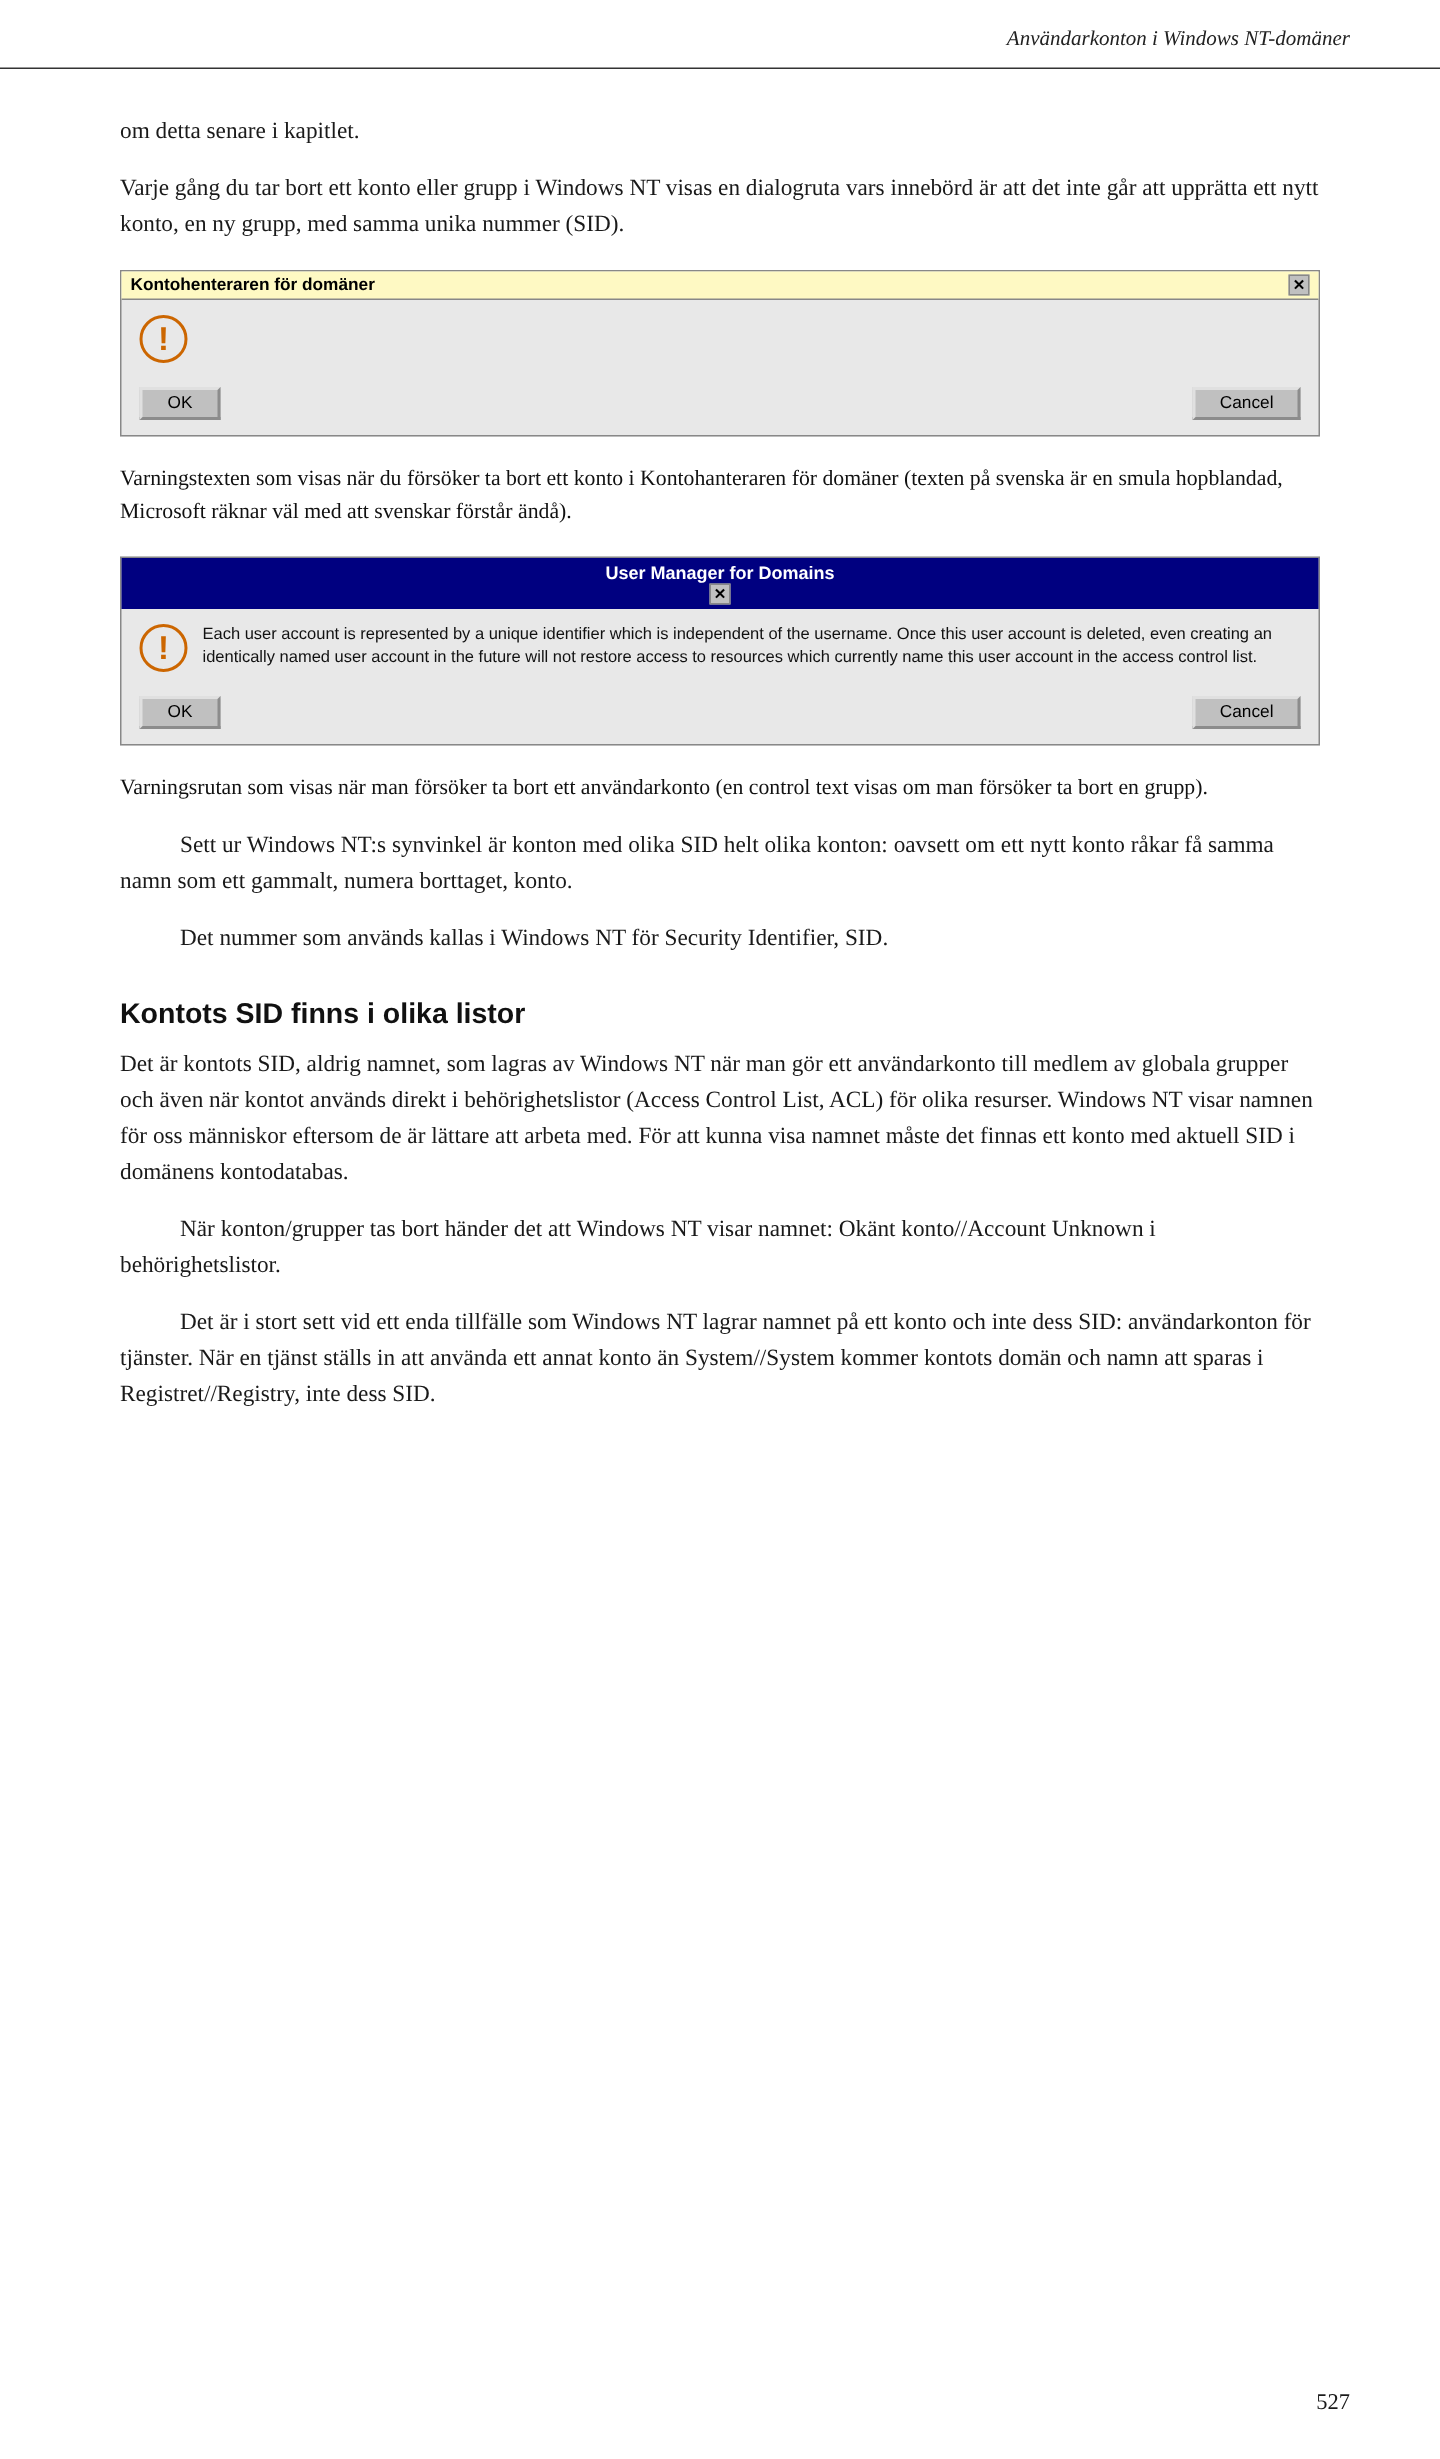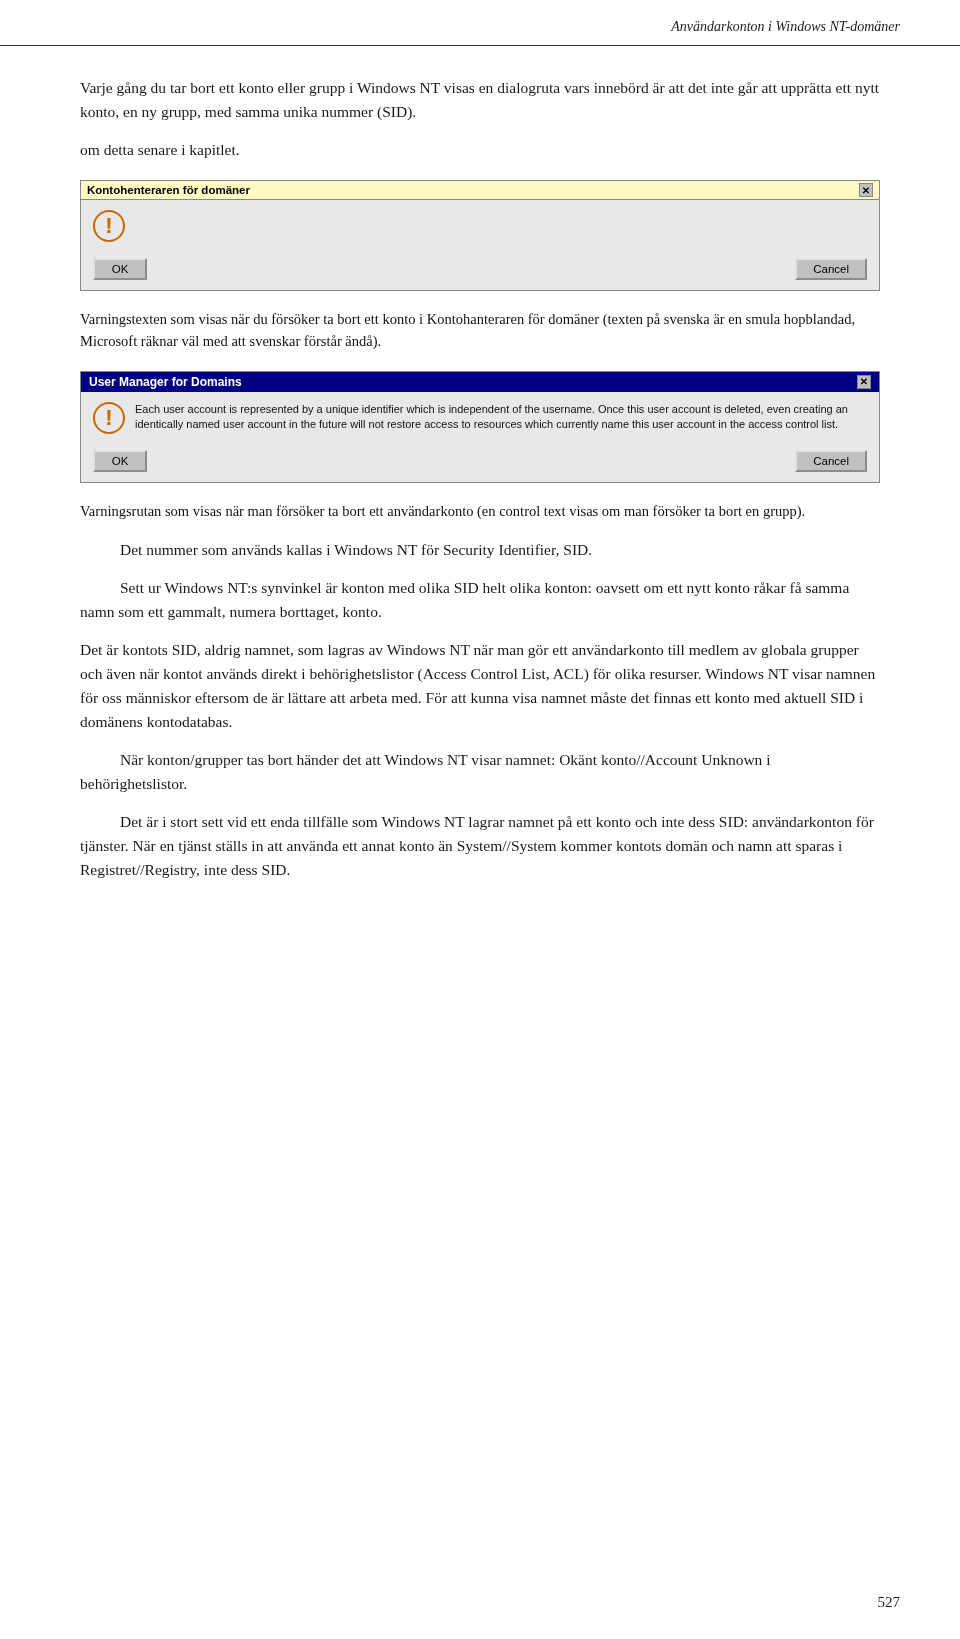--- a/index.html
+++ b/index.html
@@ -68,20 +68,21 @@
 
     .dialog-titlebar {
       background: #000080;
       color: #fff;
       padding: 3px 8px;
       font-size: 12px;
       font-weight: bold;
       display: flex;
       justify-content: space-between;
       align-items: center;
+      flex-direction: column;
     }
 
     .dialog-titlebar-close {
       width: 14px;
       height: 14px;
       background: #c0c0c0;
       border: 1px solid #888;
       display: inline-flex;
       align-items: center;
       justify-content: center;
@@ -178,23 +179,23 @@
 <body>
 
 <div class="page">
 
   <div class="page-header">
     <span class="page-header-title">Användarkonton i Windows NT-domäner</span>
   </div>
 
   <div class="content">
 
+    <p class="para">om detta senare i kapitlet.</p>
+
     <p class="para">Varje gång du tar bort ett konto eller grupp i Windows NT visas en dialogruta vars innebörd är att det inte går att upprätta ett nytt konto, en ny grupp, med samma unika nummer (SID).</p>
-
-    <p class="para">om detta senare i kapitlet.</p>
 
     <div class="dialog-box">
       <div class="dialog-titlebar-swedish">
         <span>Kontohenteraren för domäner</span>
         <span class="dialog-titlebar-close">✕</span>
       </div>
       <div class="dialog-body">
         <div class="dialog-icon">!</div>
       </div>
       <div class="dialog-buttons">
@@ -215,24 +216,25 @@
         <div class="dialog-text">Each user account is represented by a unique identifier which is independent of the username. Once this user account is deleted, even creating an identically named user account in the future will not restore access to resources which currently name this user account in the access control list.</div>
       </div>
       <div class="dialog-buttons">
         <button class="dialog-btn">OK</button>
         <button class="dialog-btn">Cancel</button>
       </div>
     </div>
 
     <p class="caption">Varningsrutan som visas när man försöker ta bort ett användarkonto (en control text visas om man försöker ta bort en grupp).</p>
 
+    <p class="para-indent">Sett ur Windows NT:s synvinkel är konton med olika SID helt olika konton: oavsett om ett nytt konto råkar få samma namn som ett gammalt, numera borttaget, konto.</p>
+
     <p class="para-indent">Det nummer som används kallas i Windows NT för Security Identifier, SID.</p>
 
-    <p class="para-indent">Sett ur Windows NT:s synvinkel är konton med olika SID helt olika konton: oavsett om ett nytt konto råkar få samma namn som ett gammalt, numera borttaget, konto.</p>
-
+    <h2 class="section-heading">Kontots SID finns i olika listor</h2>
 
     <p class="para">Det är kontots SID, aldrig namnet, som lagras av Windows NT när man gör ett användarkonto till medlem av globala grupper och även när kontot används direkt i behörighetslistor (Access Control List, ACL) för olika resurser. Windows NT visar namnen för oss människor eftersom de är lättare att arbeta med. För att kunna visa namnet måste det finnas ett konto med aktuell SID i domänens kontodatabas.</p>
 
     <p class="para-indent">När konton/grupper tas bort händer det att Windows NT visar namnet: Okänt konto//Account Unknown i behörighetslistor.</p>
 
     <p class="para-indent">Det är i stort sett vid ett enda tillfälle som Windows NT lagrar namnet på ett konto och inte dess SID: användarkonton för tjänster. När en tjänst ställs in att använda ett annat konto än System//System kommer kontots domän och namn att sparas i Registret//Registry, inte dess SID.</p>
 
   </div>
 
   <div class="page-number">527</div>

